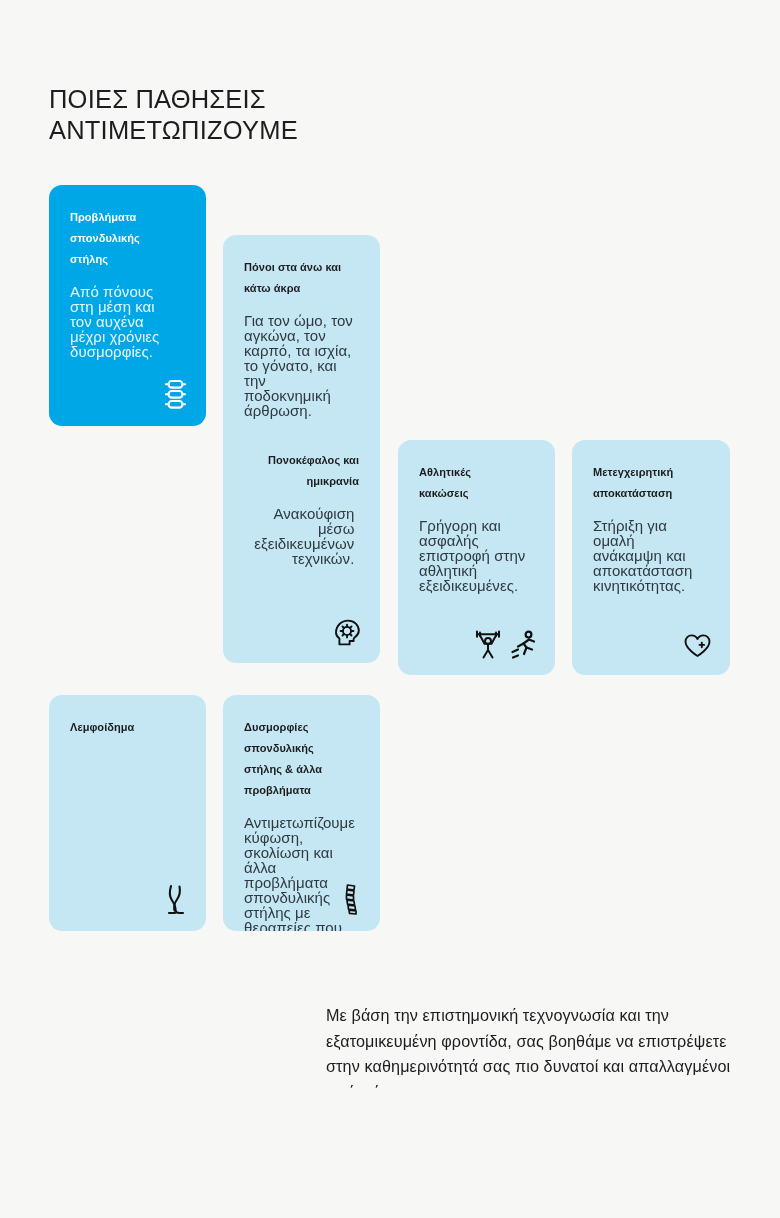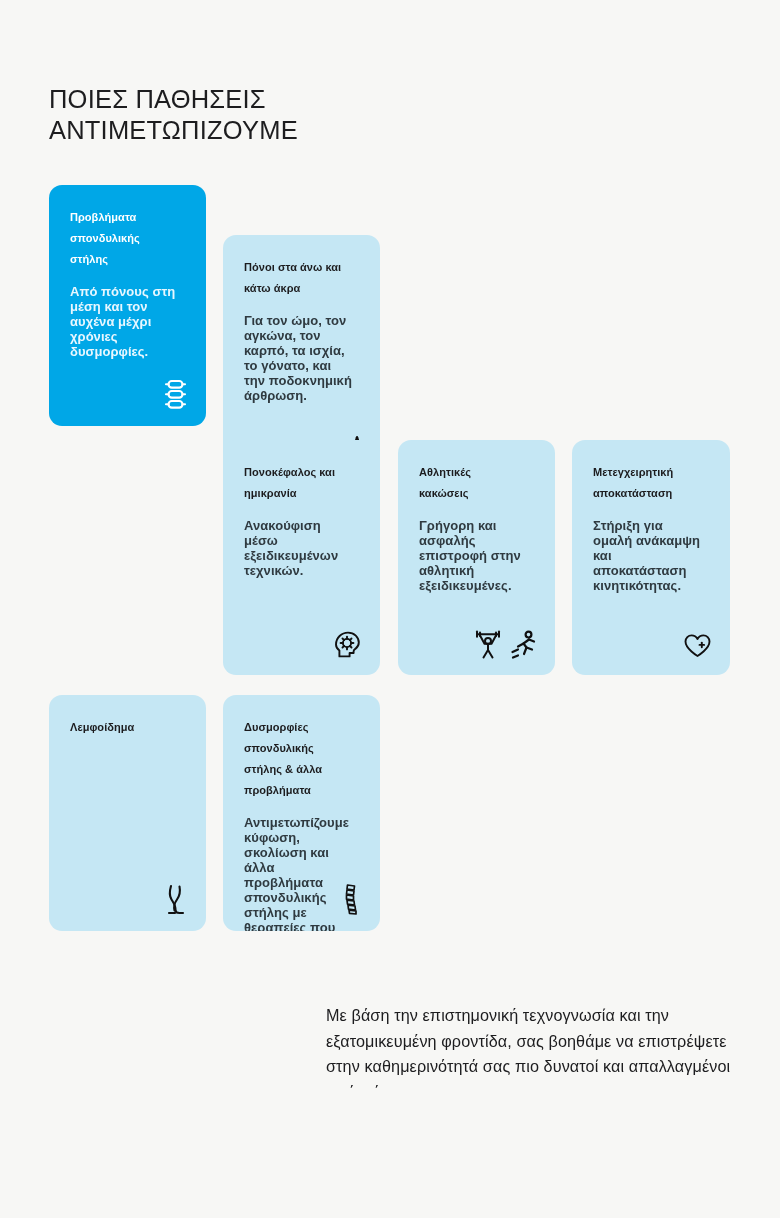--- a/index.html
+++ b/index.html
@@ -59,44 +59,43 @@
     line-height: 21px;
     font-weight: 700;
     color: #1c1c1e;
     letter-spacing: 0.05px;
     white-space: pre-line;
     margin-bottom: 14px;
   }
   .card.accent .card-title { color: #ffffff; }
 
   .card-desc {
-    font-size: 13px;
+    font-size: 15px;
     line-height: 15px;
     color: #2f3a40;
     letter-spacing: 0.05px;
     max-width: 96%;
-    font-weight: bold;
   }
   .card.accent .card-desc { color: #e8f7ff; }
 
   .card-icon {
     position: absolute;
     right: 18px;
     bottom: 16px;
     display: flex;
     align-items: flex-end;
     gap: 7px;
     line-height: 0;
   }
   .card-icon svg { display: block; }
 
   
   #card-spine      { left: 49px;  top: 185px; width: 157px; height: 241px; }
   #card-limbs      { left: 223px; top: 203px; width: 157px; height: 241px; margin-top: 32px; }
-  #card-headache   { left: 223px; top: 440px; width: 157px; height: 235px; }
+  #card-headache   { left: 223px; top: 428px; width: 157px; height: 235px; text-align: right; }
   #card-sports     { left: 398px; top: 440px; width: 157px; height: 235px; }
   #card-postop     { left: 572px; top: 440px; width: 158px; height: 235px; }
   #card-lymph      { left: 49px;  top: 695px; width: 157px; height: 236px; }
   #card-deformity  { left: 223px; top: 695px; width: 157px; height: 236px; }
 
   
   .closing-text {
     position: absolute;
     left: 326px;
     top: 1003px;

